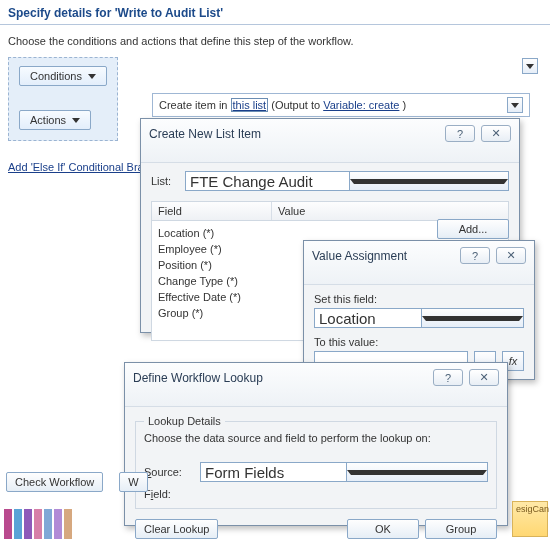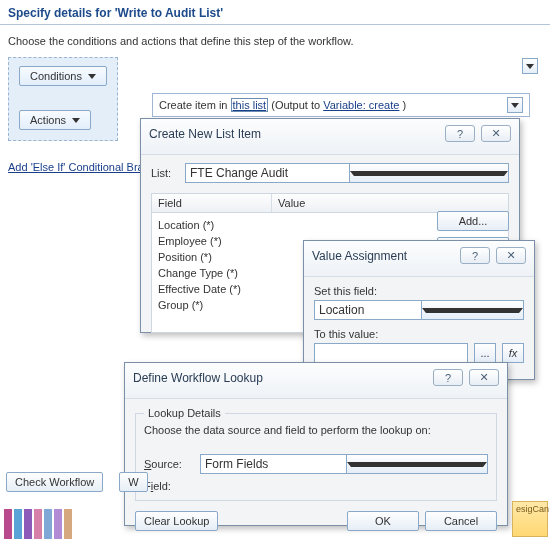--- a/index.html
+++ b/index.html
@@ -12,26 +12,26 @@
   .cond-area { background: #e4eef9; border: 1px dashed #9bb4d2; padding: 8px 10px 10px; display: inline-block; }
   .rule-row { display: flex; align-items: center; margin-top: 24px; }
   .rule-box { margin-left: 12px; flex: 1; border: 1px solid #9fb7d4; background: #fff; padding: 3px 6px; display: flex; align-items: center; justify-content: space-between; }
   .rule-box .txt { font-size: 11px; }
   .linkish { color: #1a3f8a; text-decoration: underline; cursor: pointer; }
   .framed { border: 1px solid #6b8db3; padding: 0 1px; }
   .drop-arrow { width: 16px; height: 16px; border: 1px solid #8aa8c8; background: linear-gradient(#fefefe,#e6eef8); display: inline-flex; align-items: center; justify-content: center; cursor: pointer; }
   .drop-arrow .tri { width: 0; height: 0; border-left: 4px solid transparent; border-right: 4px solid transparent; border-top: 5px solid #333; }
   .addelse { color: #1a3f8a; text-decoration: underline; cursor: pointer; display: inline-block; margin: 12px 0 0 8px; }
   .dialog { position: absolute; background: #f2f4f6; border: 1px solid #7b90a8; box-shadow: 2px 3px 6px rgba(0,0,0,0.25); }
-  .dlg-title { display: flex; align-items: center; justify-content: space-between; padding: 6px 8px 12px; color: #2a3d55; font-size: 12px; font-weight: 400; border-bottom: 1px solid #d5dde6; background: linear-gradient(#fcfdfe,#eef2f6); }
+  .dlg-title { display: flex; align-items: center; justify-content: space-between; padding: 6px 8px 20px; color: #2a3d55; font-size: 12px; font-weight: 400; border-bottom: 1px solid #d5dde6; background: linear-gradient(#fcfdfe,#eef2f6); }
   .dlg-title .winbtns { display: flex; gap: 6px; }
   .winbtn { border: 1px solid #9aaec4; background: linear-gradient(#fff,#e8eef5); border-radius: 3px; width: 30px; height: 17px; display: inline-flex; align-items: center; justify-content: center; font-size: 11px; cursor: pointer; color: #4d6278; }
   .dlg-body { padding: 8px 10px 10px; }
   .select { display: flex; align-items: center; border: 1px solid #8aa8c8; background: #fff; height: 20px; padding: 0 0 0 4px; }
-  .select span { flex: 1; font-size: 12px; }
+  .select span { flex: 1; font-size: 15px; }
   .select .sel-arrow { width: 16px; height: 18px; border-left: 1px solid #8aa8c8; background: linear-gradient(#fefefe,#e6eef8); display: inline-flex; align-items: center; justify-content: center; }
   .select .sel-arrow .tri { width:0;height:0;border-left:4px solid transparent;border-right:4px solid transparent;border-top:5px solid #333; }
   .fieldset { border: 1px solid #cfd8e2; padding: 6px 8px 8px; margin-top: 6px; position: relative; }
   .fieldset .legend { position: absolute; top: -7px; left: 8px; background: #f2f4f6; padding: 0 4px; font-size: 11px; color: #333; }
   .cols-head { display: flex; border: 1px solid #cfd8e2; background: linear-gradient(#fdfdfe,#eef1f5); }
   .cols-head div { padding: 3px 6px; font-size: 11px; color: #333; border-right: 1px solid #d7dee7; }
   .cols-head div:first-child { width: 120px; }
   .cols-head div:last-child { flex: 1; border-right: none; }
   .list-body { border: 1px solid #cfd8e2; border-top: none; background: #fff; min-height: 120px; padding: 4px 6px; font-size: 11px; color: #333; line-height: 16px; }
   .right-col-btns { position: absolute; right: 10px; top: 56px; display: flex; flex-direction: column; gap: 6px; }
@@ -181,21 +181,21 @@
       <div class="row">
         <span class="label" style="width:50px;">
           F<span class="underline-acc">i</span>eld:
         </span>
       </div>
     </div>
     <div class="row" style="justify-content: space-between; margin-top:10px;">
       <span class="std-btn">Clear Lookup</span>
       <span class="row">
         <span class="std-btn">OK</span>
-        <span class="std-btn">Cancel</span>
+        <span class="std-btn">Group</span>
       </span>
     </div>
   </div>
 </div>
 
 
 <div class="bottom-bar">
   <span class="std-btn">Check Workflow</span>
   <span class="std-btn" style="min-width:20px;">W</span>
 </div>

